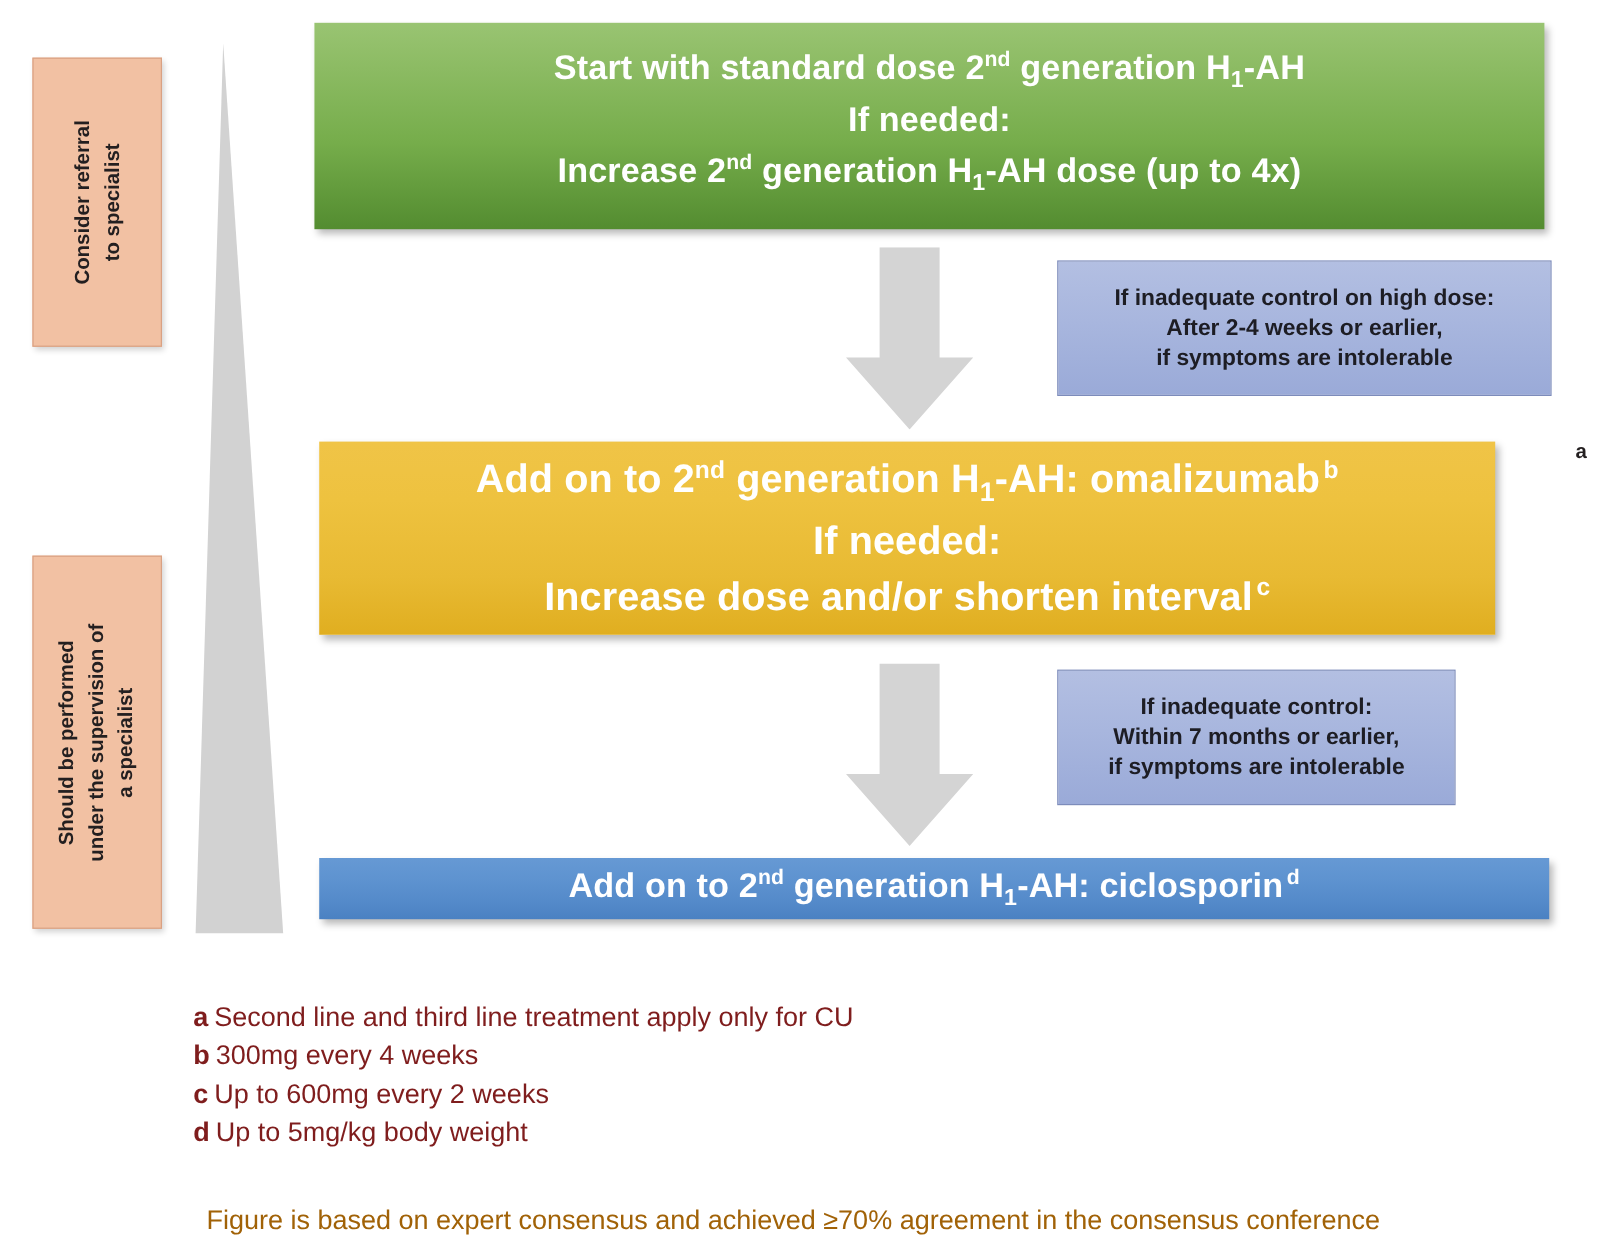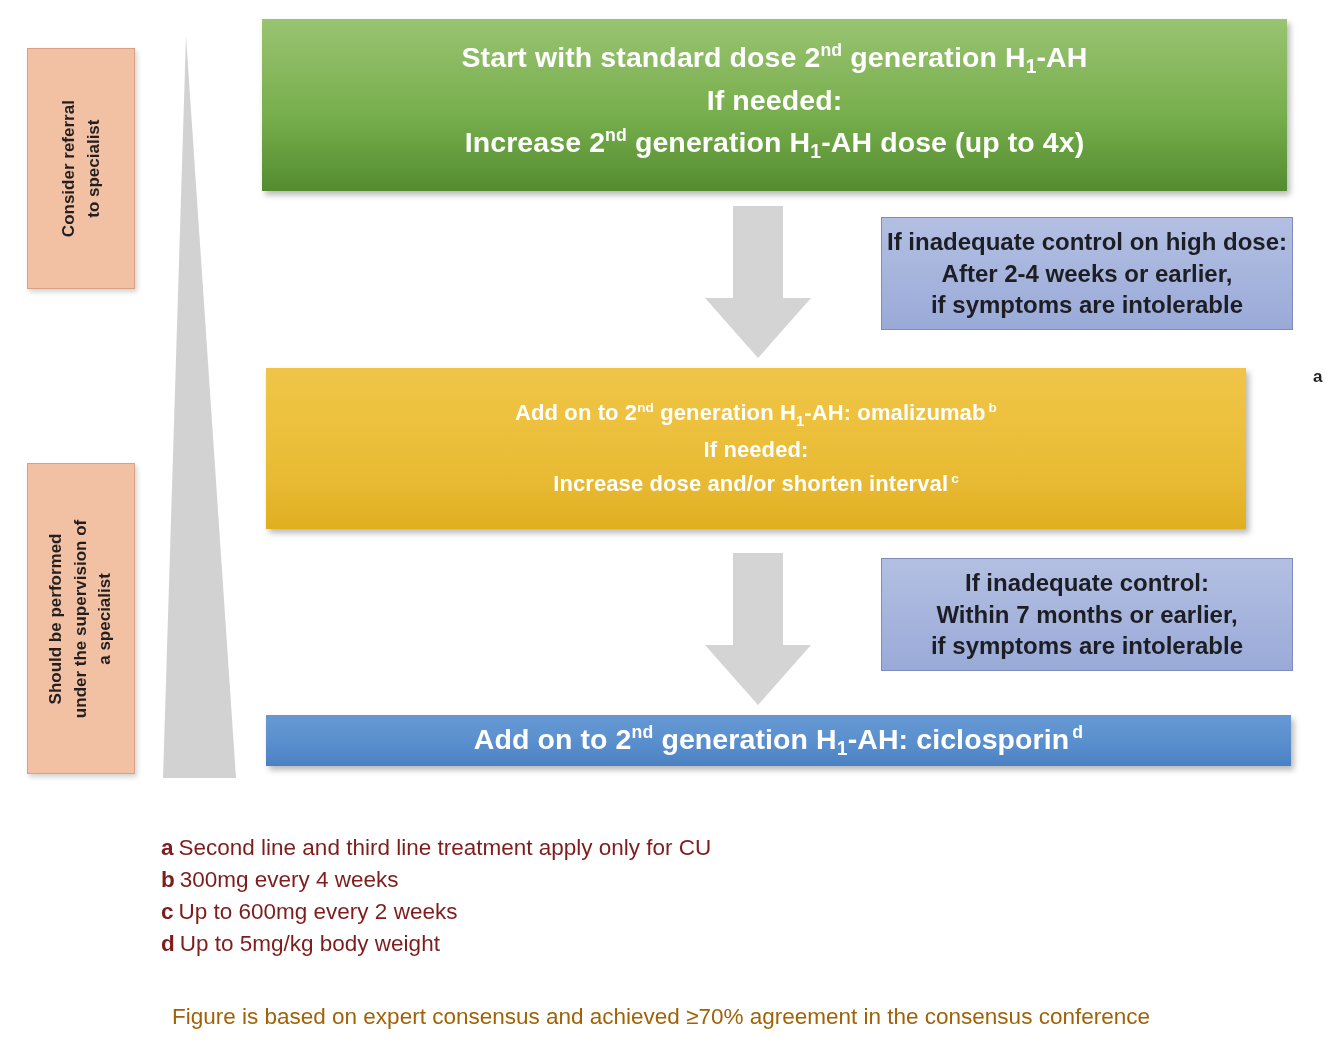--- a/index.html
+++ b/index.html
@@ -40,21 +40,21 @@
     left: 262px; top: 19px; width: 1025px; height: 172px;
     background: linear-gradient(to bottom, #99c472 0%, #8cbb63 22%, #76ad4b 58%, #538c30 100%);
     font-size: 28.5px;
     padding-bottom: 8px;
   }
   #step-first-line .step-line { margin: 3.5px 0; }
 
   #step-second-line {
     left: 266px; top: 368px; width: 980px; height: 161px;
     background: linear-gradient(to bottom, #f0c447 0%, #eec23f 30%, #e8ba33 70%, #e0ae20 100%);
-    font-size: 22px;
+    font-size: 33px;
   }
   #step-second-line .step-line { margin: 4px 0; }
 
   #step-third-line {
     left: 266px; top: 715px; width: 1025px; height: 51px;
     background: linear-gradient(to bottom, #6699d4 0%, #5e93d0 35%, #5389c9 75%, #4a81c2 100%);
     font-size: 28.5px;
   }
 
   sup.marker {
@@ -79,27 +79,27 @@
     position: absolute;
     box-sizing: border-box;
     display: flex;
     flex-direction: column;
     align-items: center;
     justify-content: center;
     background: linear-gradient(to bottom, #b3bfe2 0%, #a8b6de 45%, #9aaad8 100%);
     border: 1.6px solid #7d8cbb;
     color: #1d1d24;
     font-weight: bold;
-    font-size: 24px;
+    font-size: 19px;
     text-align: center;
   }
   .side-box .side-line { line-height: 1.33; white-space: nowrap; }
 
   #side-box-1 { left: 881px; top: 217px; width: 412px; height: 113px; }
-  #side-box-2 { left: 881px; top: 558px; width: 412px; height: 113px; }
+  #side-box-2 { left: 881px; top: 558px; width: 332px; height: 113px; }
 
   
   .pink-box {
     position: absolute;
     box-sizing: border-box;
     background: #f2c1a3;
     border: 1.4px solid #d9a183;
     box-shadow: 2px 3px 5px rgba(0,0,0,.18);
     display: flex;
     align-items: center;

